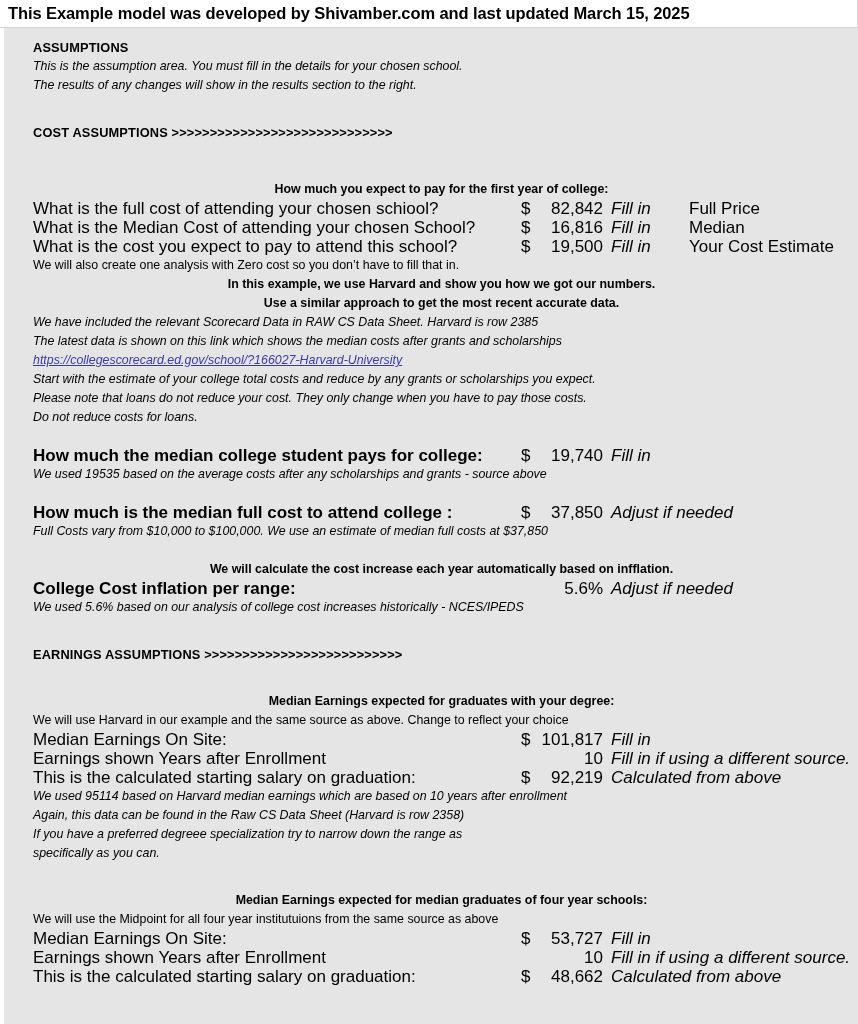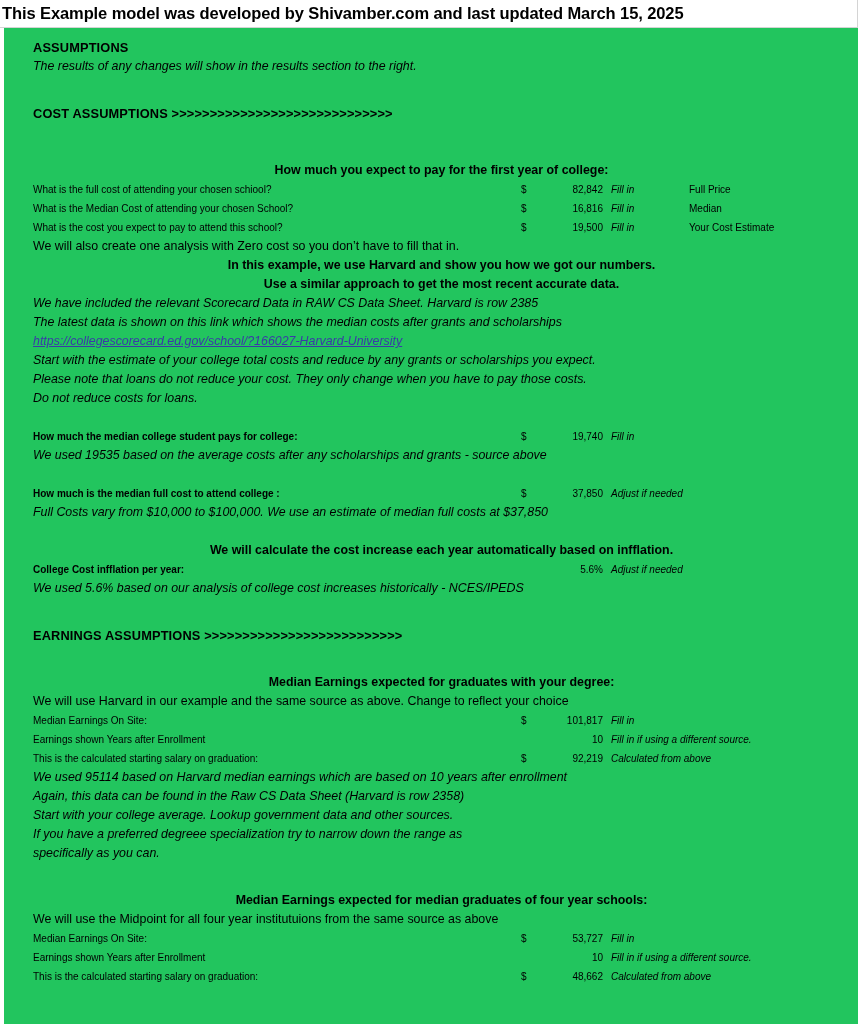--- a/index.html
+++ b/index.html
@@ -27,34 +27,34 @@
   
   #header-bar {
     position: relative;
     height: 28px;
     background: #ffffff;
     border: 1px solid #d4d4d4;
     border-top: none;
     border-left: none;
     display: flex;
     align-items: center;
-    padding-left: 2px;
+    padding-left: 8px;
   }
   #header-title {
     font-size: 16.5px;
     font-weight: bold;
     color: #000000;
     letter-spacing: -0.1px;
     white-space: nowrap;
   }
 
   
   #sheet {
     position: relative;
-    background: #22c55e;
+    background: #e5e5e5;
     width: 858px;
     height: 996px;
     padding: 0;
     border-left: 4px solid #ffffff;
   }
 
   .pad {
     padding-left: 29px;
     padding-right: 8px;
   }
@@ -80,21 +80,21 @@
     text-decoration: underline;
     font-style: italic;
     font-size: 12.4px;
   }
 
   
   .row {
     position: relative;
     height: 19px;
     line-height: 19px;
-    font-size: 10px;
+    font-size: 17px;
     white-space: nowrap;
   }
   .row .label {
     position: absolute;
     left: 0; top: 0;
   }
   .row .cur {
     position: absolute;
     left: 488px; top: 0;
     width: 12px;
@@ -126,20 +126,21 @@
 <div id="header-bar">
   <div id="header-title">This Example model was developed by Shivamber.com and last updated  March 15, 2025</div>
 </div>
 
 <div id="sheet">
   <div class="pad">
 
     <div class="spacer-sm"></div>
 
     <div class="line hdr">ASSUMPTIONS</div>
+    <div class="line it">This is the assumption area. You must fill in the details for your chosen school.</div>
     <div class="line it">The results of any changes will show in the results section to the right.</div>
 
     <div class="spacer-lg"></div>
 
     <div class="line hdr">COST ASSUMPTIONS &gt;&gt;&gt;&gt;&gt;&gt;&gt;&gt;&gt;&gt;&gt;&gt;&gt;&gt;&gt;&gt;&gt;&gt;&gt;&gt;&gt;&gt;&gt;&gt;&gt;&gt;&gt;&gt;&gt;</div>
 
     <div class="spacer-lg"></div>
     <div class="spacer-sm"></div>
 
     <div class="line b">How much you expect to pay for the first year of college:</div>
@@ -197,21 +198,21 @@
       <span class="cur">$</span>
       <span class="val">37,850</span>
       <span class="note">Adjust if needed</span>
     </div>
     <div class="line it">Full Costs vary from $10,000 to $100,000. We use an estimate of median full costs at $37,850</div>
 
     <div class="spacer-md"></div>
 
     <div class="line b">We will calculate the cost increase each year automatically based on infflation.</div>
     <div class="row pct">
-      <span class="label b">College Cost infflation per year:</span>
+      <span class="label b">College Cost inflation per range:</span>
       <span class="val">5.6%</span>
       <span class="note">Adjust if needed</span>
     </div>
     <div class="line it">We used 5.6% based on our analysis of college cost increases historically - NCES/IPEDS</div>
 
     <div class="spacer-lg"></div>
 
     <div class="line hdr">EARNINGS ASSUMPTIONS &gt;&gt;&gt;&gt;&gt;&gt;&gt;&gt;&gt;&gt;&gt;&gt;&gt;&gt;&gt;&gt;&gt;&gt;&gt;&gt;&gt;&gt;&gt;&gt;&gt;&gt;</div>
 
     <div class="spacer-lg"></div>
@@ -233,21 +234,20 @@
     </div>
     <div class="row">
       <span class="label">This is the calculated starting salary on graduation:</span>
       <span class="cur">$</span>
       <span class="val">92,219</span>
       <span class="note">Calculated from above</span>
     </div>
 
     <div class="line it">We used 95114 based on Harvard median earnings which are based on 10 years after enrollment</div>
     <div class="line it">Again, this data can be found in the Raw CS Data Sheet (Harvard is row 2358)</div>
-    <div class="line it">Start with your college average. Lookup government data and other sources.</div>
     <div class="line it">If you have a preferred degreee specialization try to narrow down the range as</div>
     <div class="line it">specifically as you can.</div>
 
     <div class="spacer-lg"></div>
 
     <div class="line b">Median Earnings expected for median graduates of four year schools:</div>
     <div class="line">We will use the Midpoint for all four year institutuions from the same source as above</div>
 
     <div class="row">
       <span class="label">Median Earnings On Site:</span>

